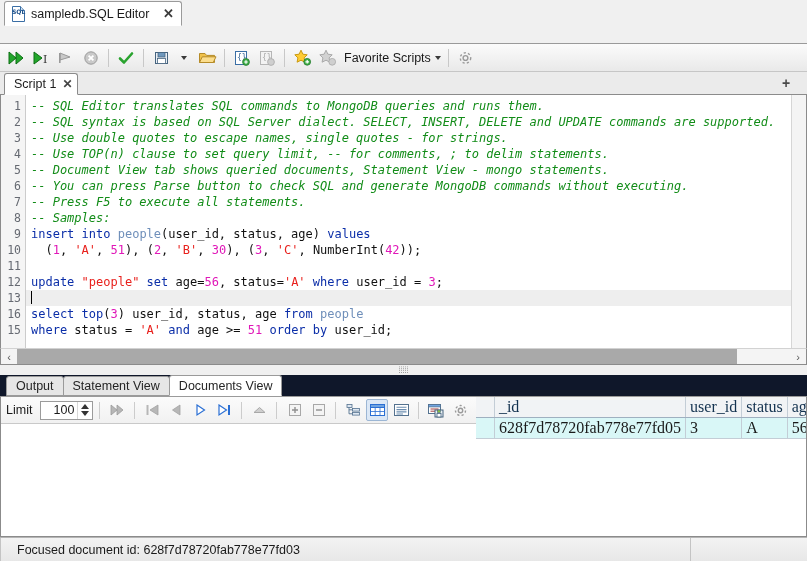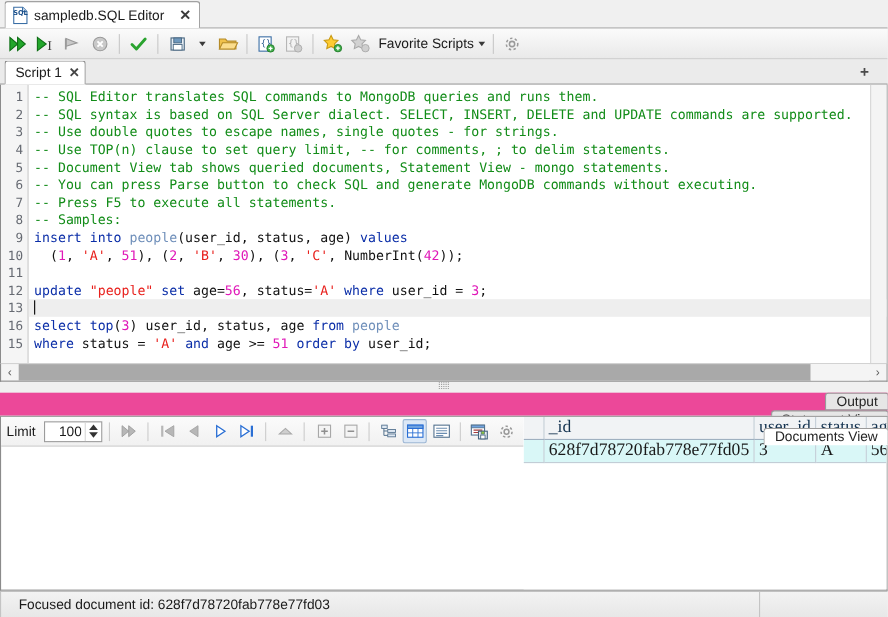--- a/index.html
+++ b/index.html
@@ -13,23 +13,23 @@
   }
   #app {
     position: relative;
     width: 807px; height: 561px;
     background: #f0f0f0;
     display: flex; flex-direction: column;
   }
 
   
   .wintabs {
-    height: 26px;
+    height: 44px;
     background: #f0f0f0;
-    display: flex; align-items: flex-end;
+    display: flex; align-items: flex-start;
     padding-left: 4px;
     border-bottom: 1px solid #9a9a9a;
     box-sizing: border-box;
   }
   .wintab {
     height: 25px;
     background: #ffffff;
     border: 1px solid #9a9a9a;
     border-bottom: 1px solid #ffffff;
     border-radius: 3px 3px 0 0;
@@ -147,21 +147,21 @@
     white-space: pre;
     overflow: hidden;
     position: relative;
   }
   .code .ln { height: 16px; line-height: 16px; white-space: pre; }
   .code .ln.cur {
     background: #eeeeee;
     margin-left: -5px; padding-left: 5px;
     width: 782px;
   }
-  .cm { color: #128c18; }
+  .cm { color: #128c18; font-style: italic; }
   .kw { color: #0b2ea8; font-weight: normal; }
   .tbl { color: #6f8fba; }
   .str { color: #e8201c; }
   .num { color: #e018b8; }
   .pl  { color: #111111; margin-top: 20px; }
   .caretbar {
     display: inline-block; width: 1px; height: 13px;
     background: #000; vertical-align: -2px;
   }
   .vscroll {
@@ -206,22 +206,21 @@
     font-family: "DejaVu Sans Mono", monospace;
     line-height: 6px;
   }
 
   
   .btabs {
     height: 21px;
     display: flex; align-items: flex-end;
     padding-left: 6px;
     box-sizing: border-box;
-    background: #ec4899;
-    flex-direction: column;
+    background: #0f172a;
   }
   .btab {
     height: 20px;
     background: #e6e6e6;
     border: 1px solid #9a9a9a;
     border-radius: 3px 3px 0 0;
     display: flex; align-items: center;
     padding: 0 9px;
     font-size: 12.5px;
     color: #252525;

